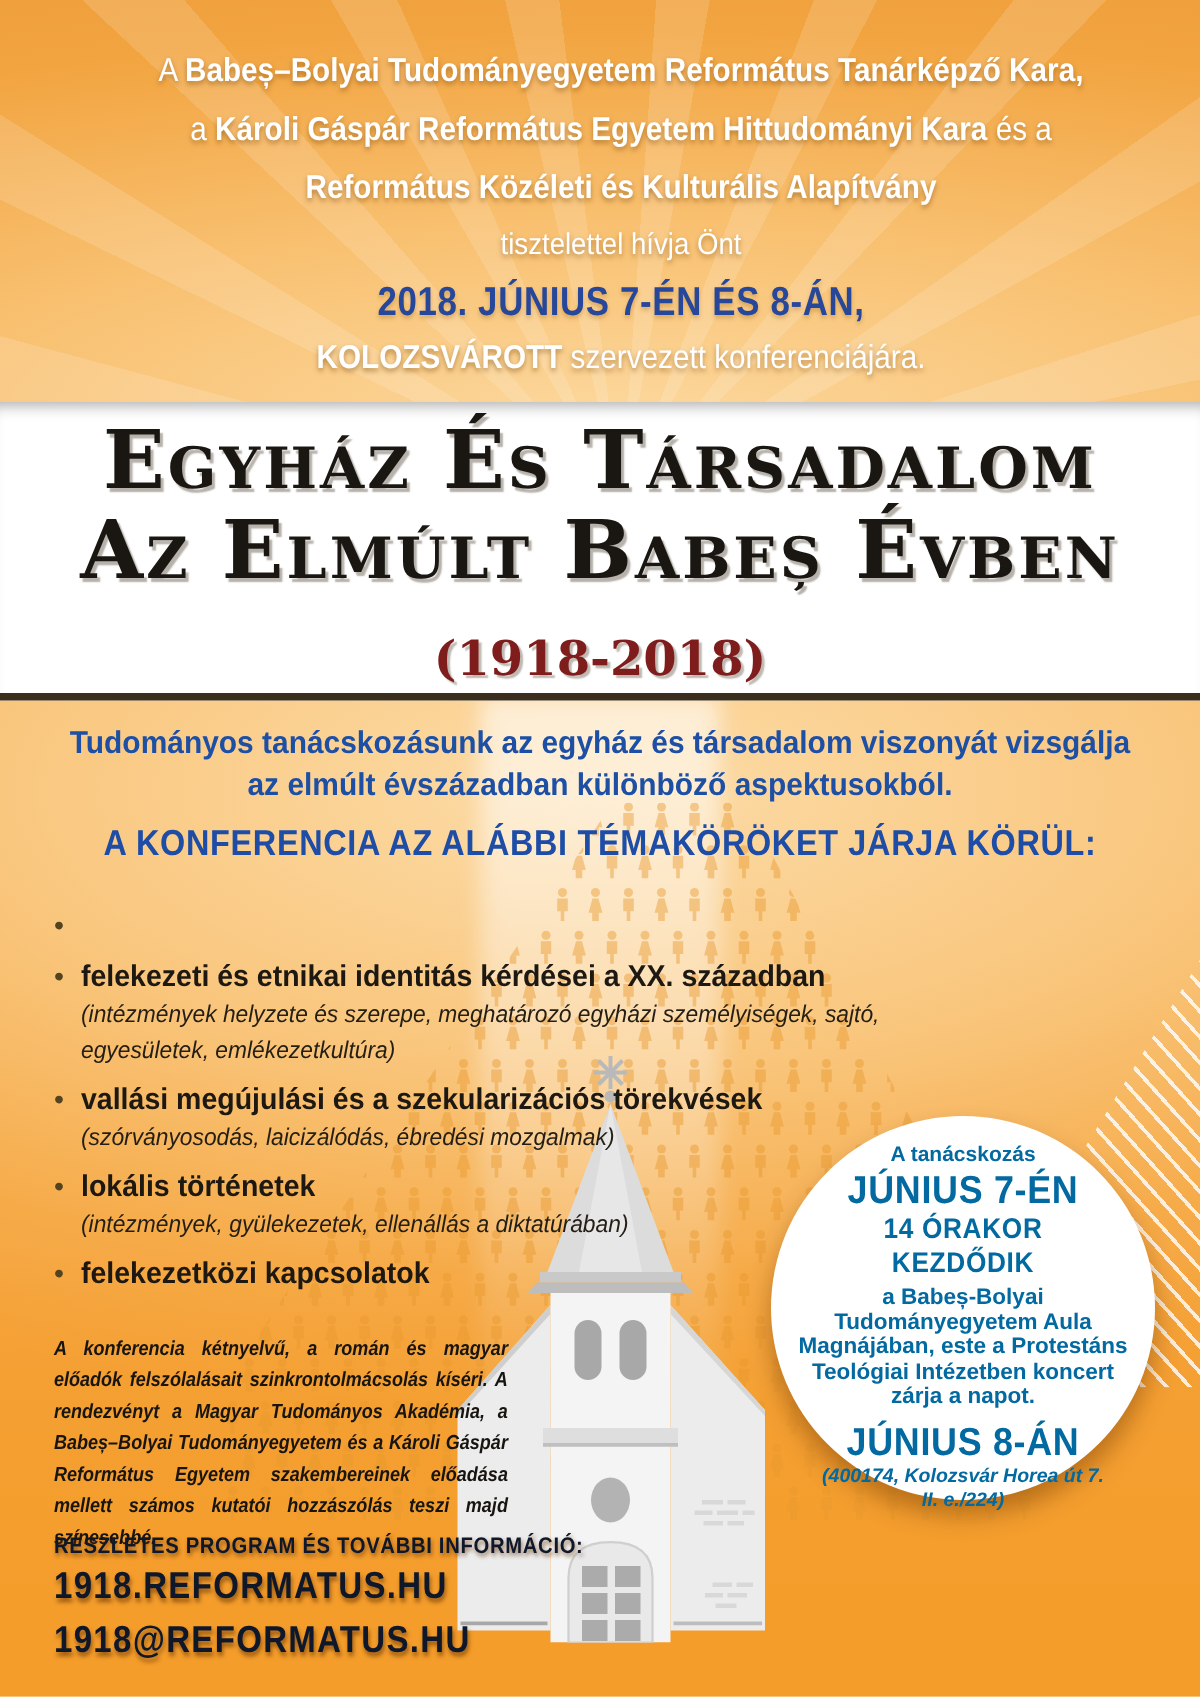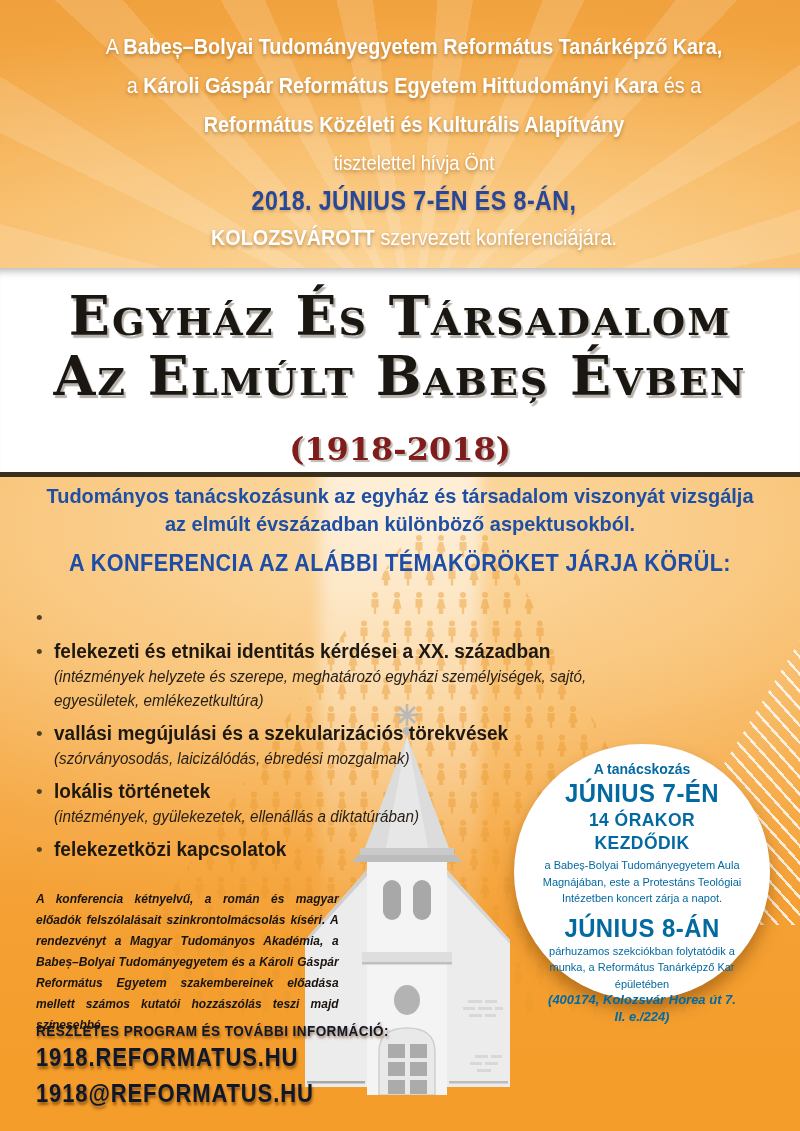--- a/index.html
+++ b/index.html
@@ -27,21 +27,21 @@
     text-shadow:0 2px 4px rgba(120,70,10,.5); transform:scaleX(.92);}
   .date-line{color:#27479b; font-size:27px; font-weight:bold; letter-spacing:.5px; line-height:30px;
     margin-bottom:9px; text-shadow:0 2px 3px rgba(150,95,20,.35); transform:scaleX(.86);}
   .city-line{color:#fff; font-size:22px; line-height:26px; text-shadow:0 2px 4px rgba(120,70,10,.5); transform:scaleX(.9);}
   .city-bold{font-weight:bold;}
   
   .title-band{
     position:absolute; top:268px; left:0; width:800px; height:186px; z-index:2;
     background:#fff; border-bottom:5px solid #3a2e1d; text-align:center;
     box-shadow:inset 0 10px 10px -8px rgba(0,0,0,.35);
-    padding-top:18px; box-sizing:content-box;
+    padding-top:8px; box-sizing:content-box;
   }
   .main-title{
     font-family:"DejaVu Serif","Liberation Serif",serif;
     font-variant:small-caps; font-weight:bold; color:#1a1712;
     font-size:54px; line-height:60px; letter-spacing:2px;
     text-shadow:2px 3px 1px rgba(110,100,85,.5);
   }
   .years{
     font-family:"DejaVu Serif","Liberation Serif",serif; font-weight:bold;
     color:#7f1d1d; font-size:32px; margin-top:24px;
@@ -85,21 +85,21 @@
     white-space:nowrap; text-shadow:1px 2px 3px rgba(100,50,0,.65);}
   .footer-url{font-size:25px; font-weight:bold; letter-spacing:1px; line-height:36px; transform:scaleX(.88);
     transform-origin:left; white-space:nowrap; text-shadow:1px 3px 3px rgba(100,50,0,.65);}
   
   .event-circle{position:absolute; left:514px; top:744px; width:256px; height:256px; z-index:3;
     background:#fff; border-radius:50%; box-shadow:0 10px 16px rgba(110,55,0,.45);
     text-align:center; color:#0369a1; box-sizing:border-box; padding:17px 16px 0 16px;}
   .ec-intro{font-size:14px; font-weight:bold; margin-bottom:2px;}
   .ec-date{font-size:26px; font-weight:bold; letter-spacing:.5px; line-height:29px; transform:scaleX(.92);}
   .ec-time{font-size:19px; font-weight:bold; letter-spacing:.5px; line-height:23px; transform:scaleX(.92); margin-bottom:3px;}
-  .ec-desc{font-size:11px; font-weight:normal; line-height:16.5px;}
+  .ec-desc{font-size:15px; font-weight:bold; line-height:16.5px;}
   .ec-date2{margin-top:7px;}
   .ec-address{font-size:13px; font-weight:bold; font-style:italic; line-height:16.5px; max-width:190px; margin:0 auto;}
 </style>
 </head>
 <body>
 
 <div class="poster">
 
   <div class="header">
     <div class="header-lines">
@@ -669,21 +669,20 @@
   </div>
 
   <div class="paragraph">A konferencia kétnyelvű, a román és magyar előadók felszólalásait szinkrontolmácsolás kíséri. A rendezvényt a Magyar Tudományos Akadémia, a Babeș–Bolyai Tudományegyetem és a Károli Gáspár Református Egyetem szakembereinek előadása mellett számos kutatói hozzászólás teszi majd színesebbé.</div>
 
   <div class="event-circle">
     <div class="ec-intro">A tanácskozás</div>
     <div class="ec-date">JÚNIUS 7-ÉN</div>
     <div class="ec-time">14 ÓRAKOR KEZDŐDIK</div>
     <div class="ec-desc">a Babeș-Bolyai Tudományegyetem Aula Magnájában, este a Protestáns Teológiai Intézetben koncert zárja a napot.</div>
     <div class="ec-date ec-date2">JÚNIUS 8-ÁN</div>
-    <div class="ec-desc">párhuzamos szekciókban folytatódik a munka, a Református Tanárképző Kar épületében</div>
     <div class="ec-address">(400174, Kolozsvár Horea út 7. II. e./224)</div>
   </div>
 
   <div class="footer">
     <div class="footer-label">RÉSZLETES PROGRAM ÉS TOVÁBBI INFORMÁCIÓ:</div>
     <div class="footer-url">1918.REFORMATUS.HU</div>
     <div class="footer-url">1918@REFORMATUS.HU</div>
   </div>
 
 </div>

